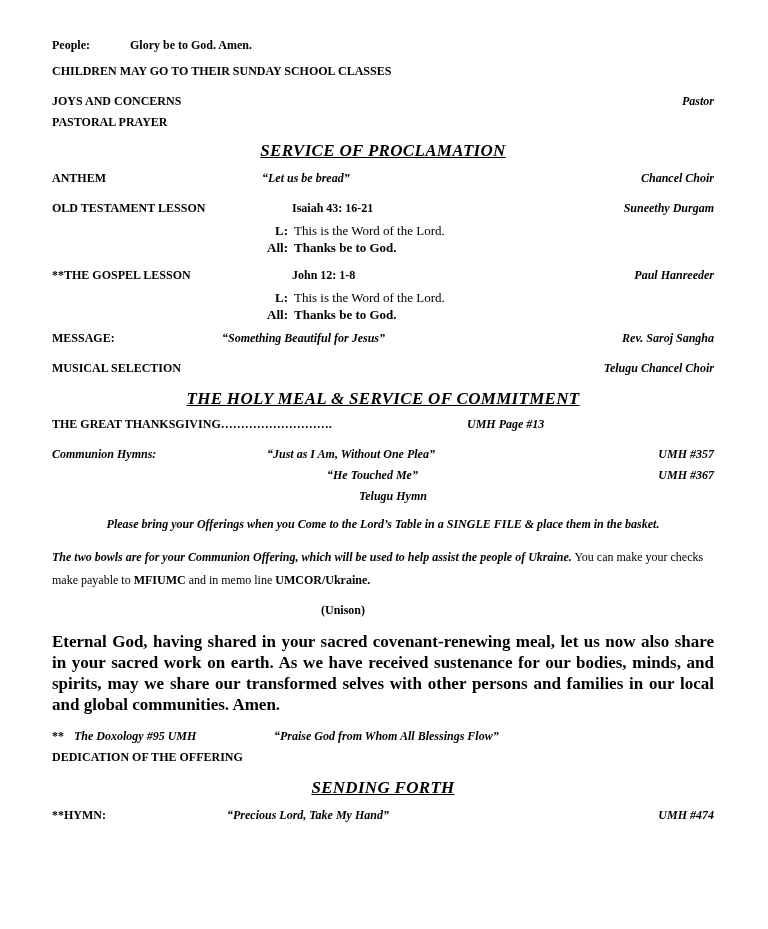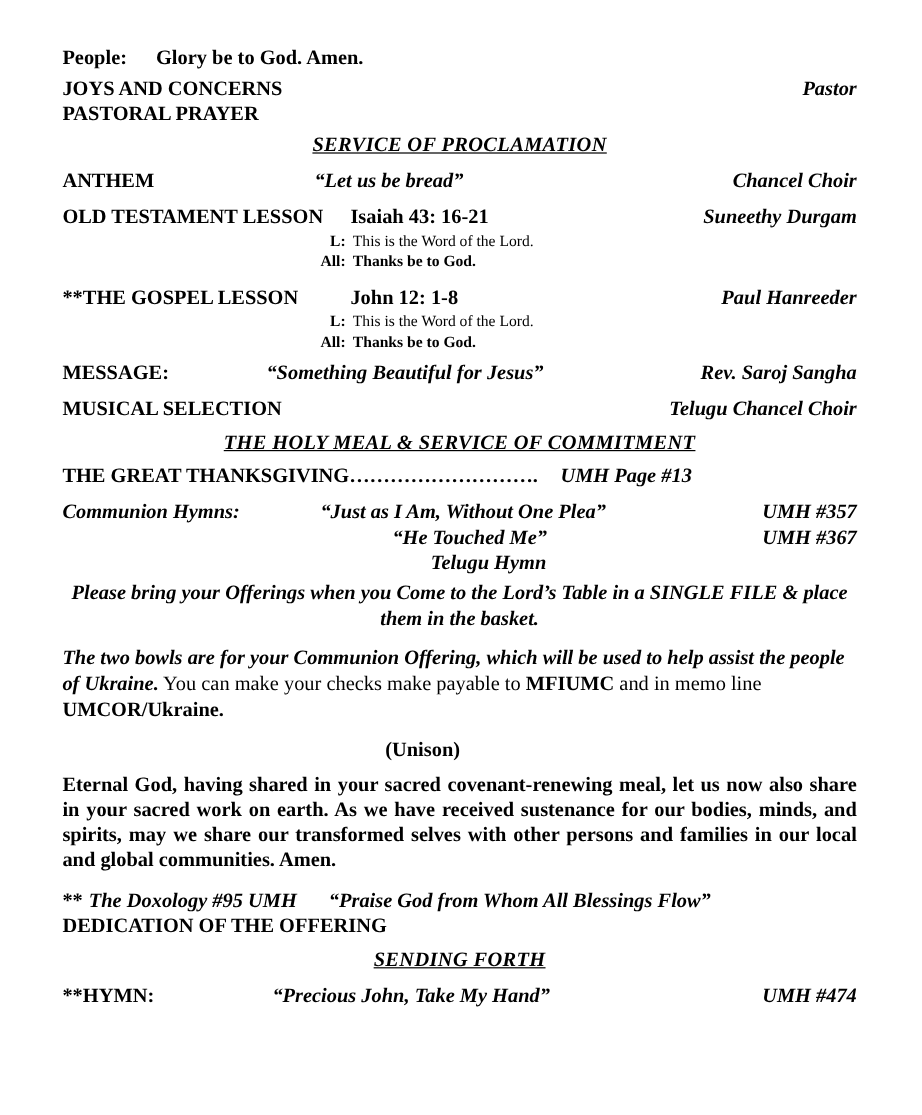--- a/index.html
+++ b/index.html
@@ -29,21 +29,21 @@
   }
 
   
   .b { font-weight: bold; }
   .bi { font-weight: bold; font-style: italic; }
 
   .left { position: absolute; left: 0; }
   .right { position: absolute; right: 0; text-align: right; }
   .center-abs { position: absolute; left: 0; width: 100%; text-align: center; }
 
-  .sz17 { font-size: 17px; }
+  .sz17 { font-size: 12px; }
 
   .blk {
     position: relative;
     height: 22px;
   }
 
   .section-head {
     text-align: center;
     font-weight: bold;
     font-style: italic;
@@ -76,20 +76,23 @@
 <body>
 
 <div class="page">
   <div class="content">
 
     <div class="blk" style="height:26px;">
       <span class="left b sz17" style="top:0;">People:</span>
       <span class="left b sz17" style="left:78px; top:0;">Glory be to God. Amen.</span>
     </div>
 
+    <div class="blk" style="height:30px;">
+      <span class="left b sz17" style="top:0;">CHILDREN MAY GO TO THEIR SUNDAY SCHOOL CLASSES</span>
+    </div>
 
     <div class="blk" style="height:21px;">
       <span class="left b sz17" style="top:0;">JOYS AND CONCERNS</span>
       <span class="right bi sz17" style="top:0;">Pastor</span>
     </div>
 
     <div class="blk" style="height:26px;">
       <span class="left b sz17" style="top:0;">PASTORAL PRAYER</span>
     </div>
 
@@ -187,18 +190,18 @@
     <div class="blk" style="height:28px;">
       <span class="left b sz17" style="top:0;">DEDICATION OF THE OFFERING</span>
     </div>
 
     <div class="blk" style="height:30px;">
       <span class="center-abs section-head" style="top:0;">SENDING FORTH</span>
     </div>
 
     <div class="blk" style="height:24px;">
       <span class="left b sz17" style="top:0;">**HYMN:</span>
-      <span class="bi sz17" style="position:absolute; left:175px; top:0;">“Precious John, Take My Hand”</span>
+      <span class="bi sz17" style="position:absolute; left:175px; top:0;">“Precious Lord, Take My Hand”</span>
       <span class="right bi sz17" style="top:0;">UMH #474</span>
     </div>
 
   </div>
 </div>
 
 </body></html>

